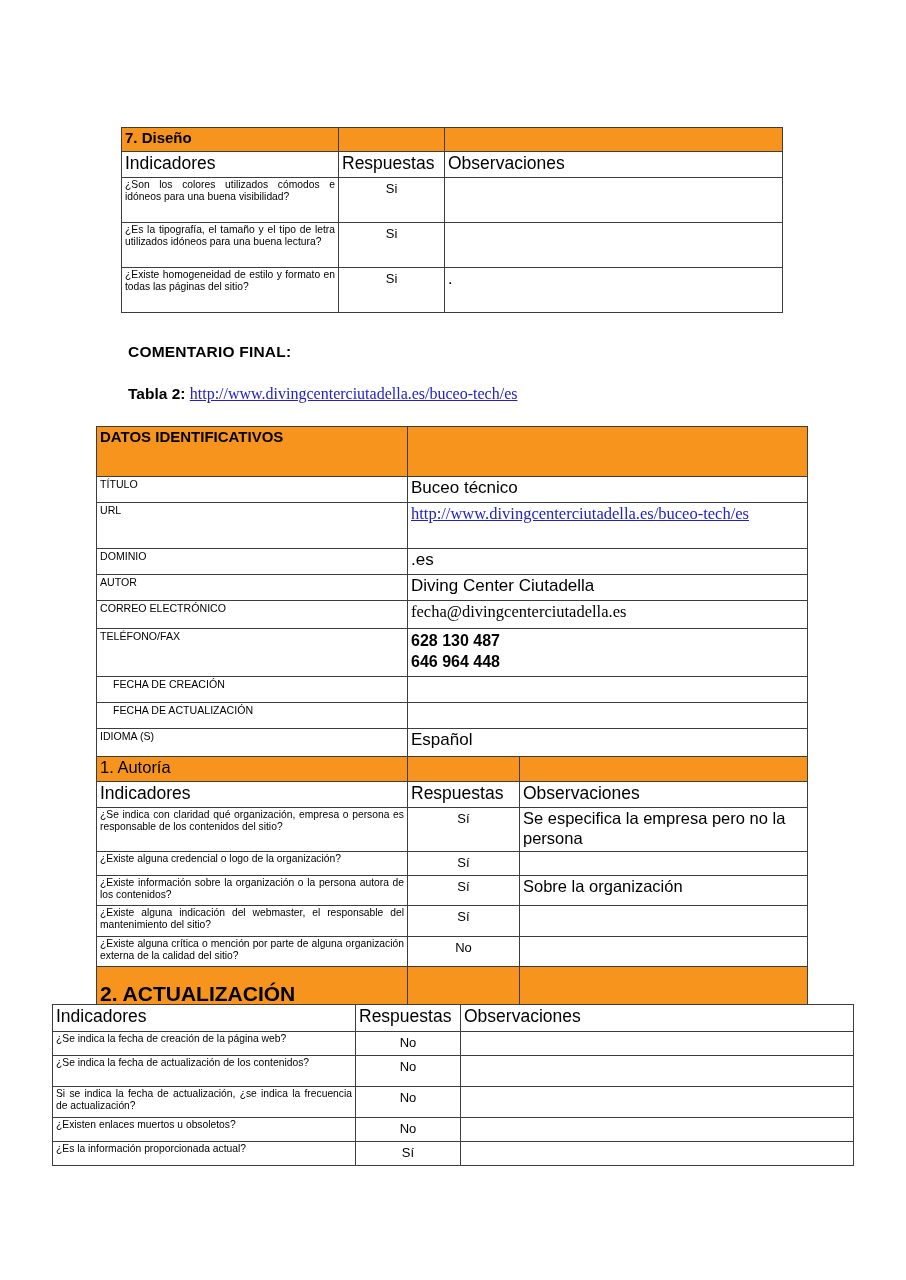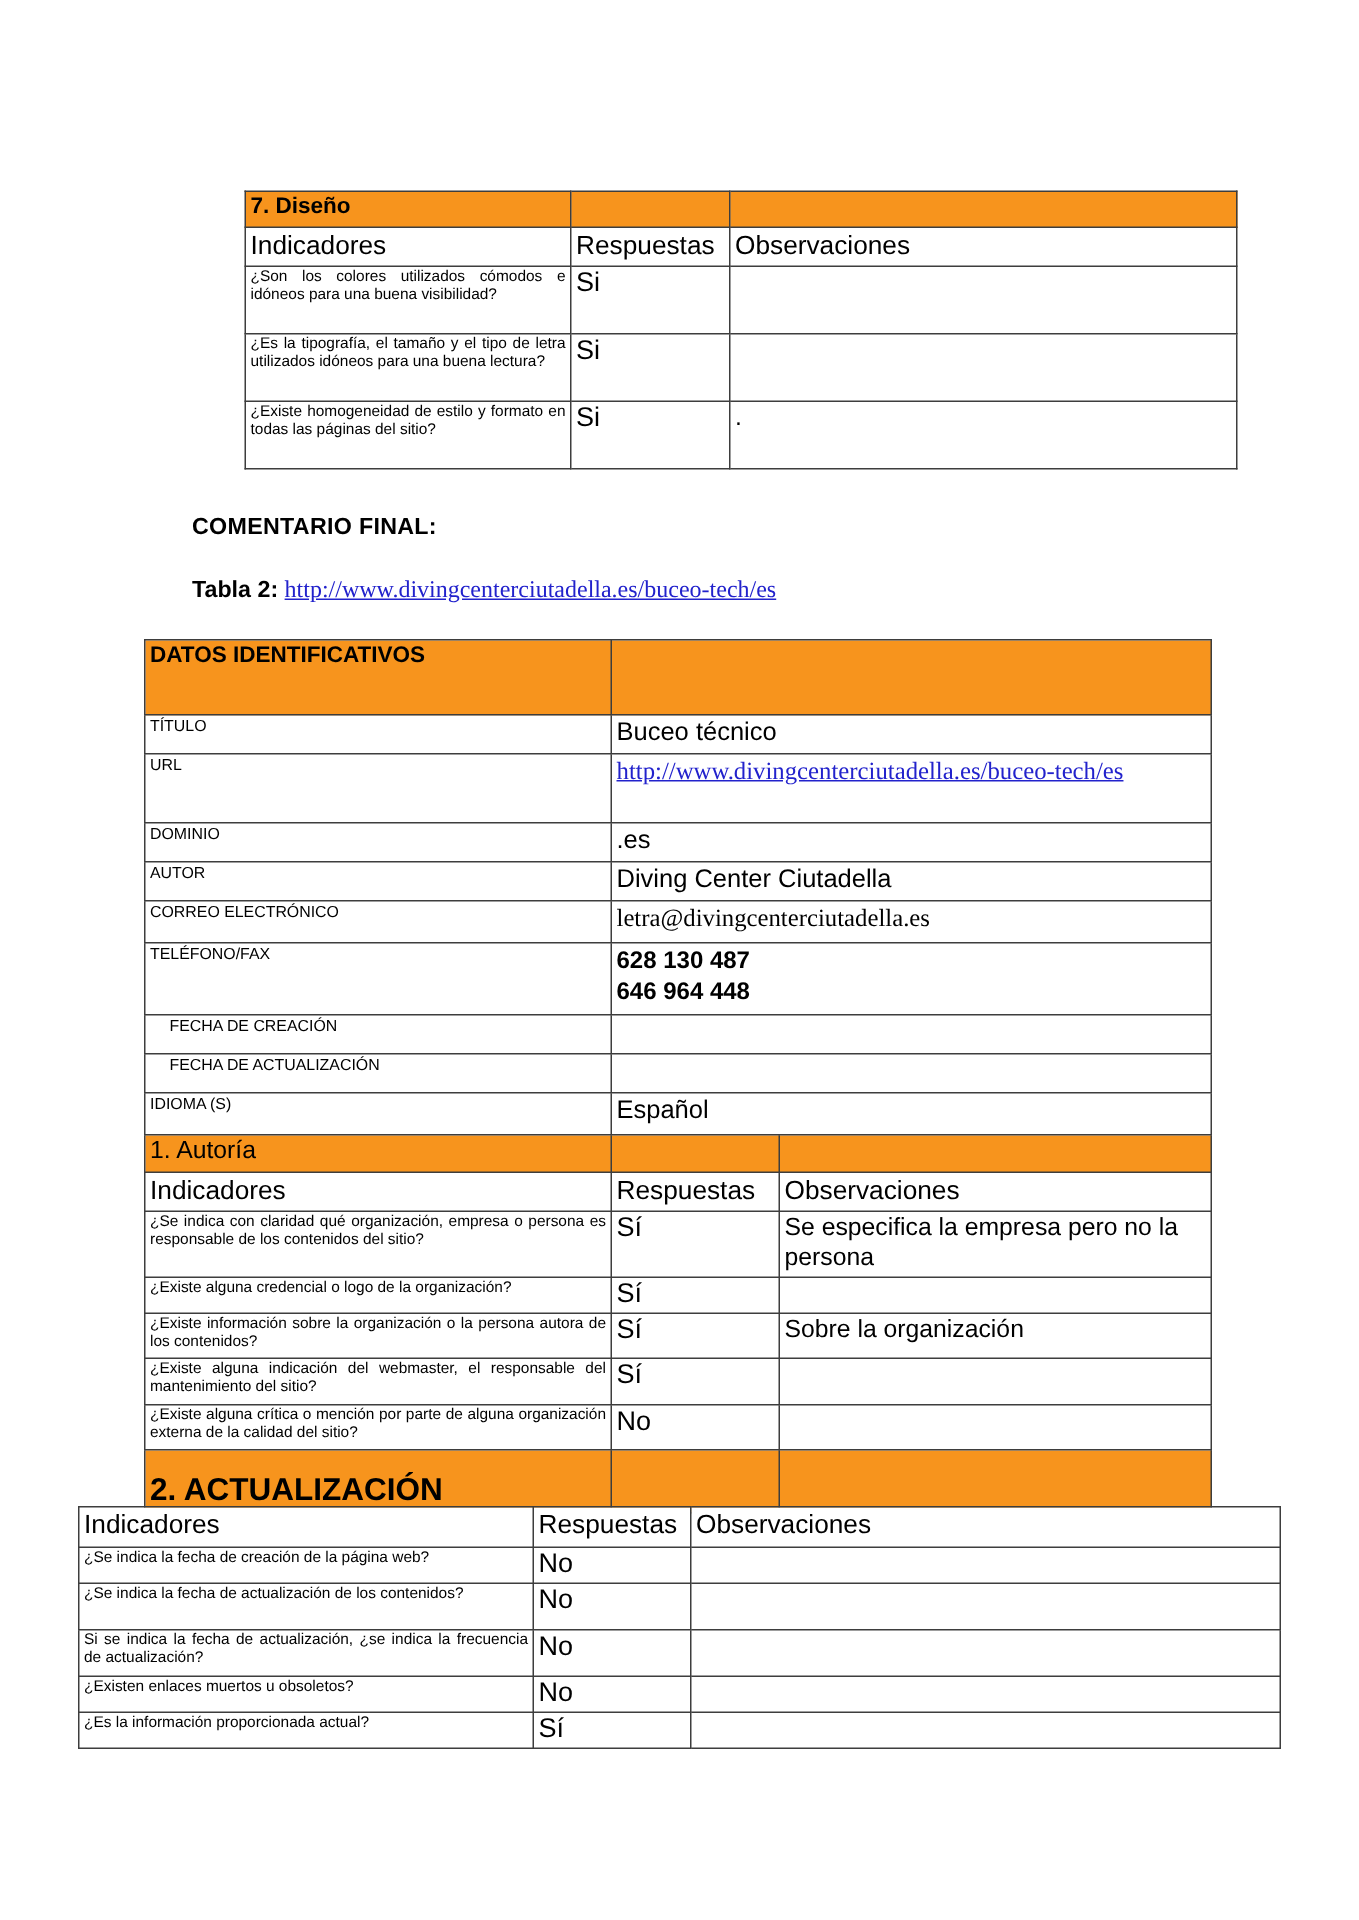--- a/index.html
+++ b/index.html
@@ -37,22 +37,23 @@
   .q {            
     font-size: 10.3px;
     line-height: 12.1px;
     text-align: justify;
     text-justify: inter-word;
     font-family: "Liberation Sans", sans-serif;
   }
   .q.left { text-align: left; }
 
   .ans {          
-    font-size: 18px;
+    font-size: 13px;
     line-height: 19px;
+    text-align: center;
   }
   .obs {
     font-size: 16.5px;
     line-height: 19.5px;
   }
   .colhead {
     font-size: 17.5px;
     line-height: 20px;
     padding-top: 1px;
   }
@@ -126,21 +127,21 @@
     font-size: 15.5px;
   }
   .tabla2 .lnk {
     font-family: "Liberation Serif", serif;
     font-size: 16px;
     color: #2222cc;
     text-decoration: underline;
   }
 
   
-  #table-diseno { left: 121px; top: 127px; width: 661px; margin-left: 42px; }
+  #table-diseno { left: 121px; top: 127px; width: 661px; }
   #table-diseno col.c1 { width: 217px; }
   #table-diseno col.c2 { width: 106px; }
   #table-diseno col.c3 { width: 338px; }
 
   
   #table-datos { left: 96px; top: 426px; width: 711px; }
   #table-datos col.d1 { width: 311px; }
   #table-datos col.d2 { width: 112px; }
   #table-datos col.d3 { width: 288px; }
 
@@ -230,21 +231,21 @@
         <td class="val-sans" colspan="2">.es</td>
       </tr>
 
       <tr>
         <td class="label-small" style="height:22px;">AUTOR</td>
         <td class="val-sans" colspan="2">Diving Center Ciutadella</td>
       </tr>
 
       <tr>
         <td class="label-small nb-top" style="height:24px;">CORREO ELECTRÓNICO</td>
-        <td class="val-serif nb-top" colspan="2">letra@divingcenterciutadella.es</td>
+        <td class="val-serif nb-top" colspan="2">fecha@divingcenterciutadella.es</td>
       </tr>
 
       <tr>
         <td class="label-small" style="height:44px;">TELÉFONO/FAX</td>
         <td class="val-bold" colspan="2">
           <div>628 130 487</div>
           <div>646 964 448</div>
         </td>
       </tr>
 

